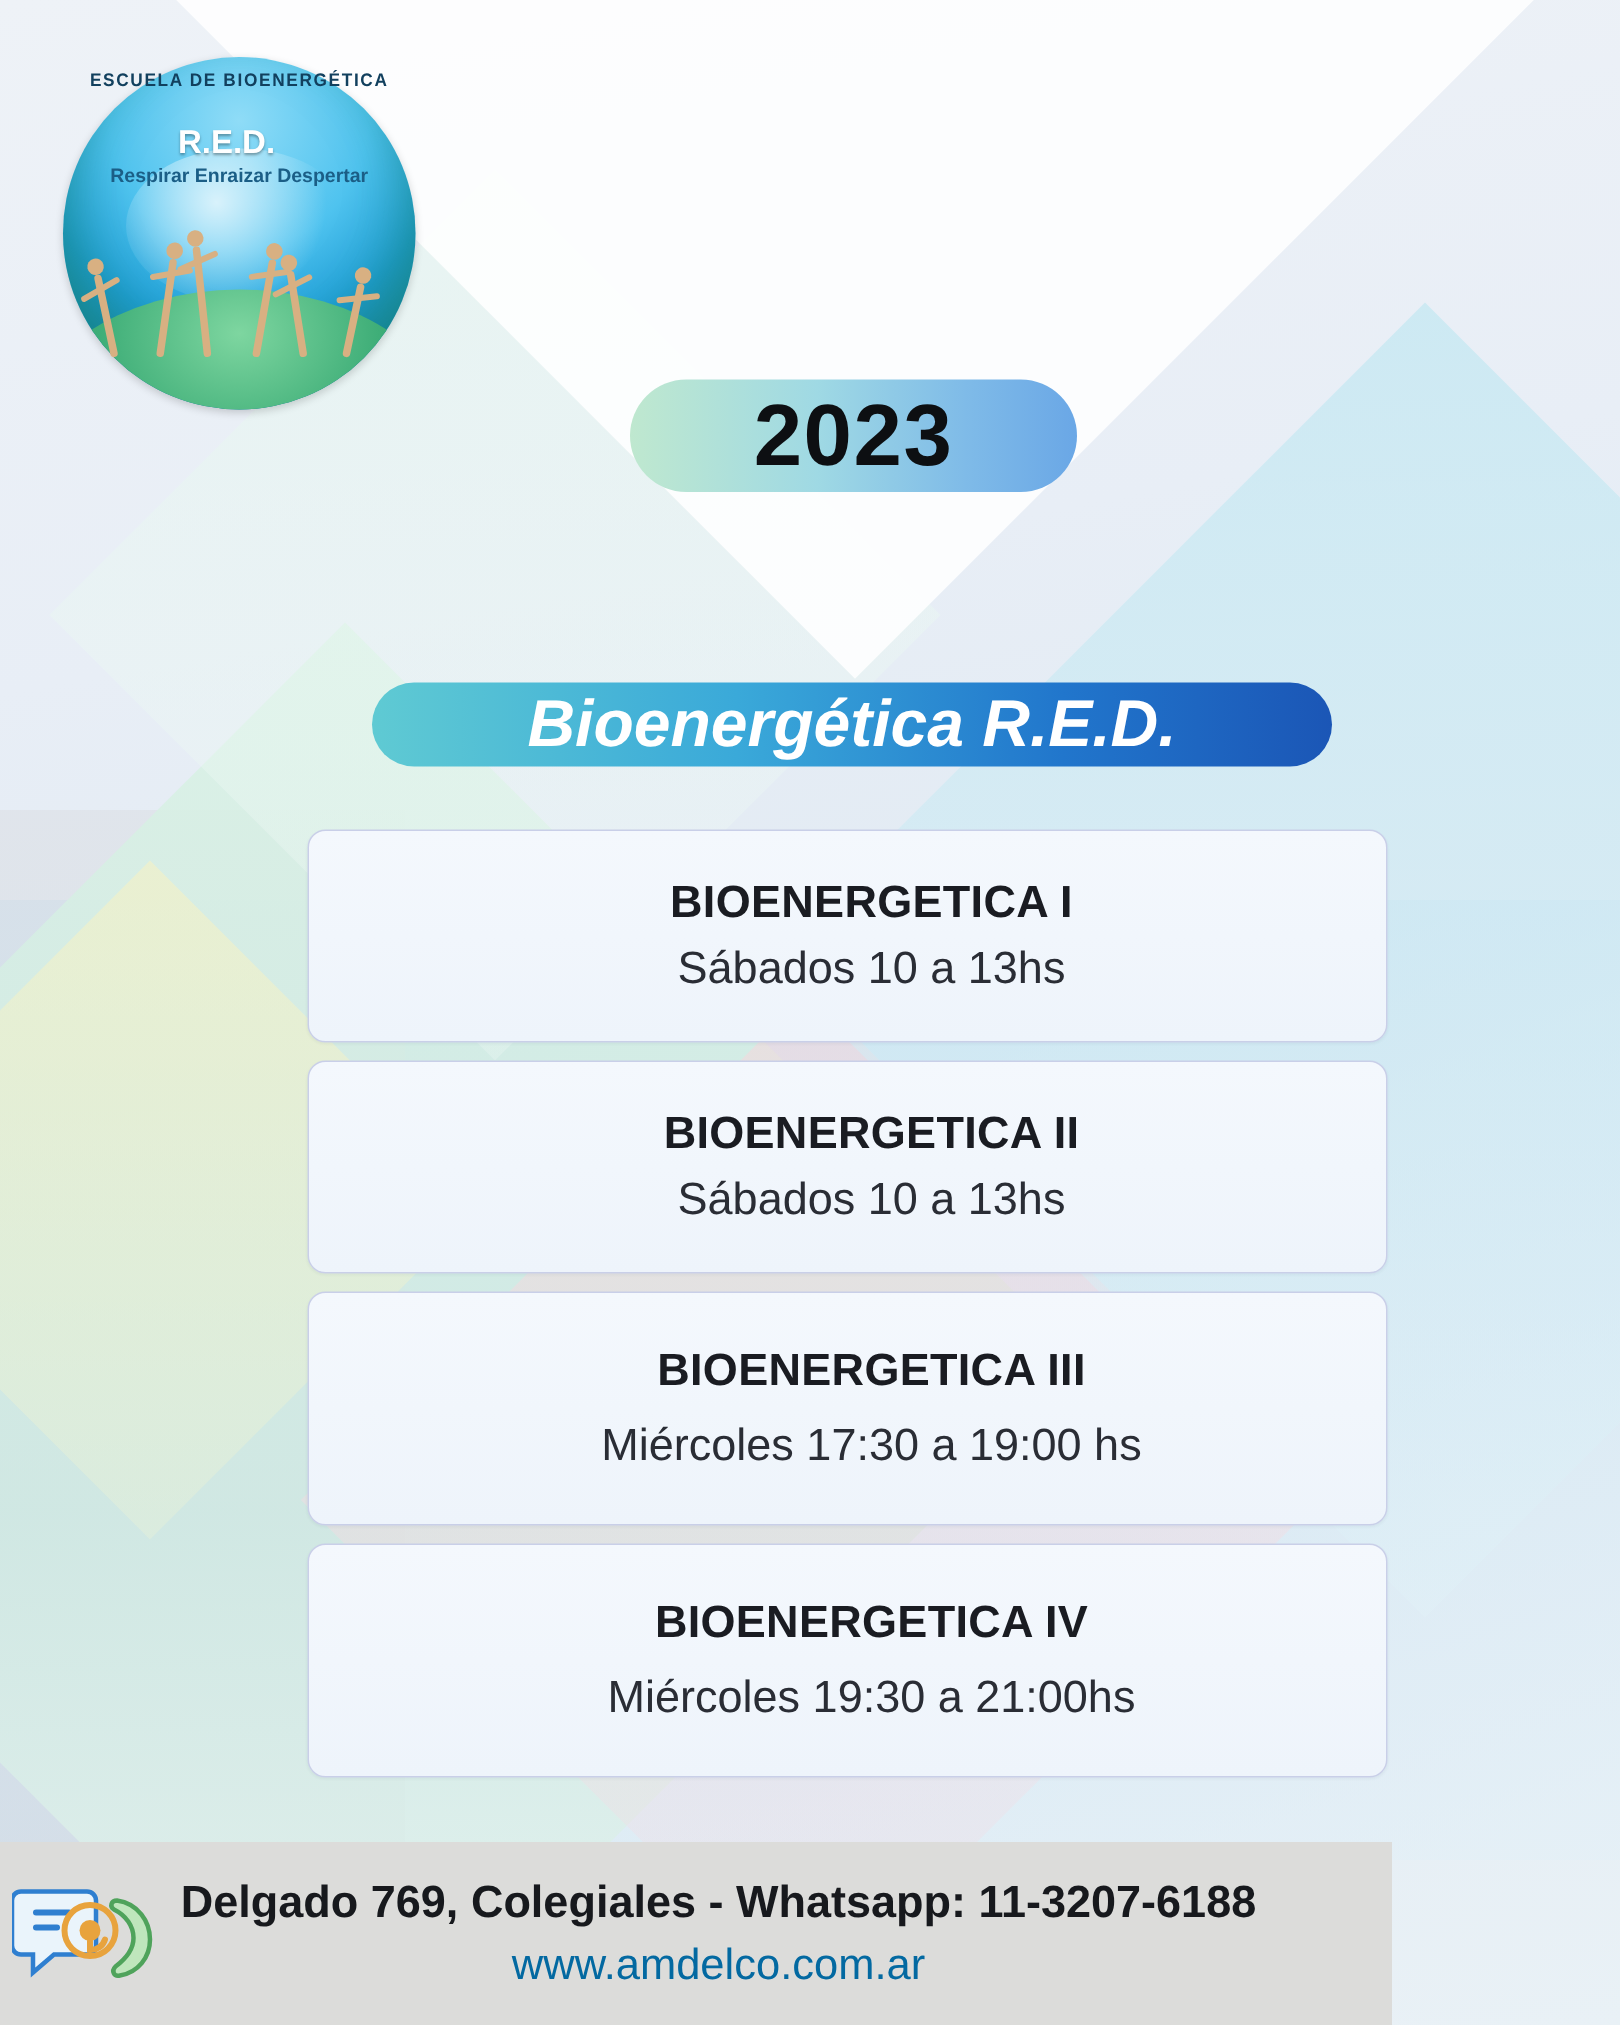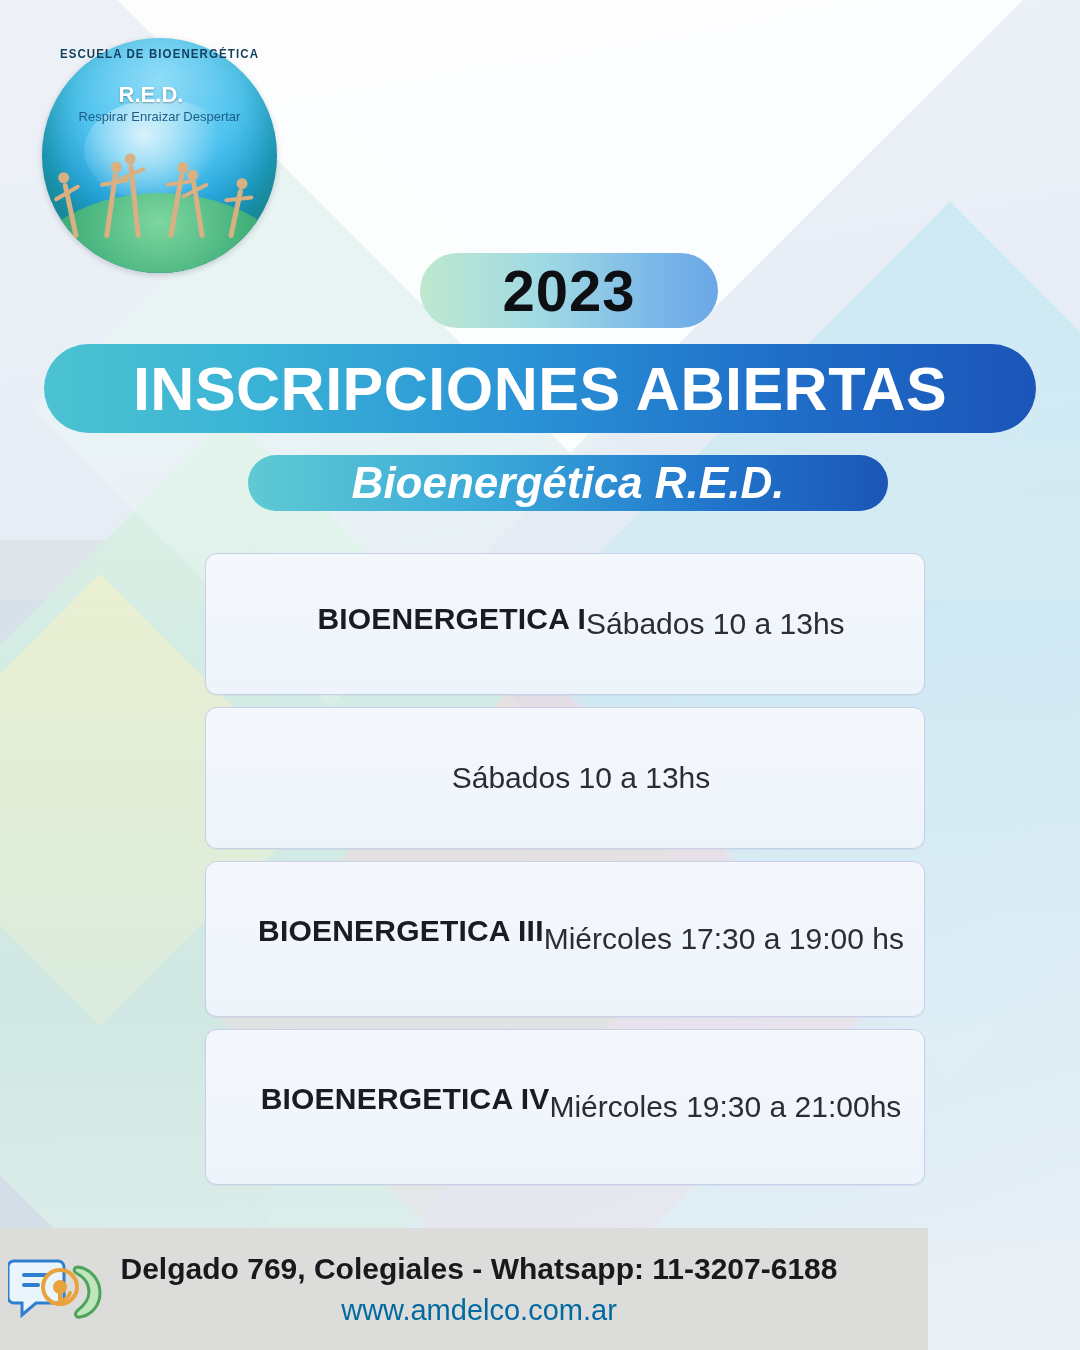--- a/index.html
+++ b/index.html
@@ -130,21 +130,21 @@
     font-weight: 700;
     color: #ffffff;
     text-shadow: 0 1px 2px rgba(0,0,0,.35);
   }
   .logo-red .red-sub {
     position: absolute;
     top: 71px; left: 0; right: 0;
     text-align: center;
     font-size: 13px;
     color: #1b5e86;
-    font-weight: 400;
+    font-weight: 700;
   }
   .logo-red .figures {
     position: absolute;
     left: 24px; right: 24px; top: 96px;
     height: 110px;
   }
   .logo-red .fig {
     position: absolute;
     bottom: 6px;
     width: 5px;
@@ -240,21 +240,21 @@
     width: 720px;
   }
   .card {
     width: 720px;
     box-sizing: border-box;
     background: linear-gradient(180deg, #f4f8fd 0%, #eef4fb 100%);
     border: 1px solid #c9cfe8;
     border-radius: 12px;
     margin-bottom: 12px;
     display: flex;
-    flex-direction: row;
+    flex-direction: column;
     align-items: center;
     justify-content: center;
     box-shadow: 0 1px 2px rgba(40,60,90,.06);
     padding-left: 32px;
   }
   .card-1, .card-2 { height: 142px; }
   .card-3, .card-4 { height: 156px; }
   .card .title {
     font-size: 30px;
     font-weight: 700;
@@ -330,36 +330,34 @@
       <div class="fig" style="left:134px;height:58px; transform:rotate(-9deg);"></div>
       <div class="fig" style="left:162px;height:50px; transform:rotate(12deg);"></div>
     </div>
   </div>
 
 
   <div class="year-pill">
     <span class="year-text">2023</span>
   </div>
 
-  <div class="main-banner">
-    <span class="banner-text">INSCRIPCIONES  ABIERTAS</span>
-  </div>
 
   <div class="sub-banner">
     <span class="sub-text">Bioenergética R.E.D.</span>
   </div>
 
   <div class="cards">
 
     <div class="card card-1">
       <div class="title">BIOENERGETICA I</div>
       <div class="schedule">Sábados 10 a 13hs</div>
     </div>
 
     <div class="card card-2">
+      <div class="title">BIOENERGETICA II</div>
       <div class="schedule">Sábados 10 a 13hs</div>
     </div>
 
     <div class="card card-3">
       <div class="title">BIOENERGETICA III</div>
       <div class="schedule">Miércoles 17:30 a 19:00 hs</div>
     </div>
 
     <div class="card card-4">
       <div class="title">BIOENERGETICA IV</div>

